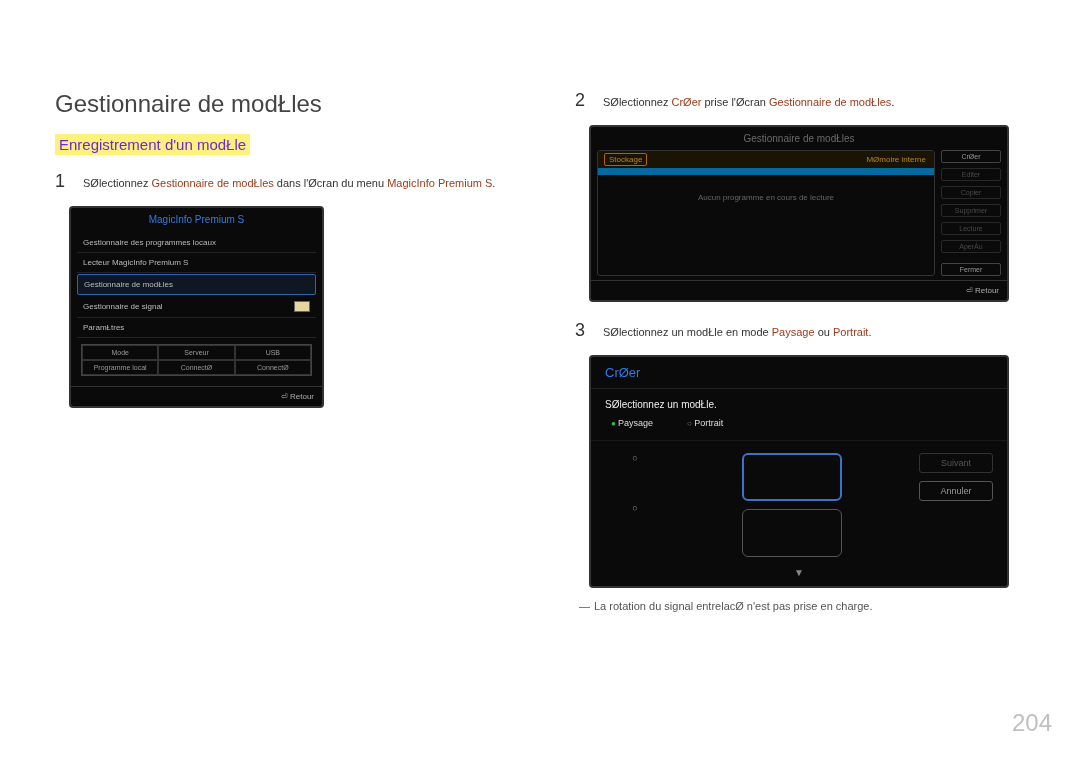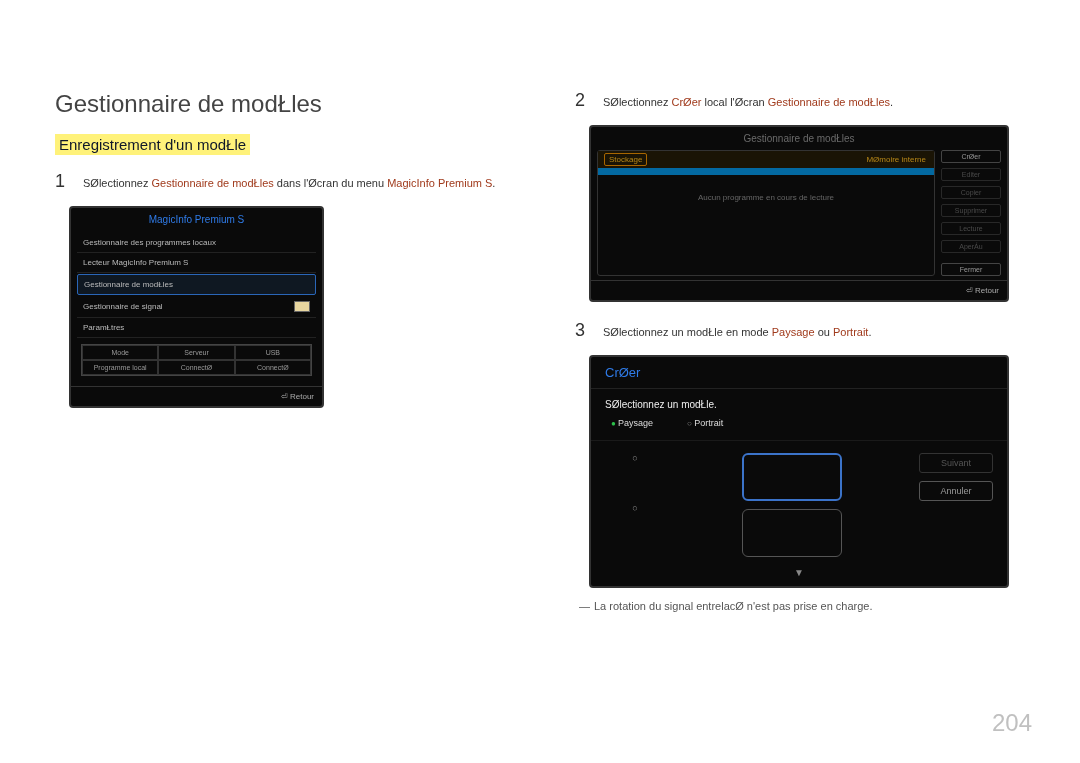--- a/index.html
+++ b/index.html
@@ -10,27 +10,27 @@
     font-family: Arial, Helvetica, sans-serif;
     color: #333;
     position: relative;
     padding: 90px 55px 0 55px;
   }
   .columns { display: flex; gap: 60px; }
   .col { flex: 1; }
   .col-left { flex: 0 0 460px; }
   .col-right { flex: 0 0 445px; }
   h1 { font-size: 24px; font-weight: 400; color: #444; margin-bottom: 16px; }
-  h2 { font-size: 15px; font-weight: 500; color: #0f172a; background: #fff27a; display: inline-block; padding: 2px 4px; margin-bottom: 16px; }
+  h2 { font-size: 15px; font-weight: 500; color: #6d28d9; background: #fff27a; display: inline-block; padding: 2px 4px; margin-bottom: 16px; }
   .step { display: flex; gap: 14px; font-size: 11px; color: #333; margin-bottom: 14px; align-items: baseline; }
   .stepnum { font-size: 18px; font-weight: 400; min-width: 14px; }
   .brown { color: #a03a1c; }
   .note { font-size: 11px; color: #555; margin-top: 12px; margin-left: 4px; }
   .note-dash { color: #555; margin-right: 4px; }
-  .pagenum { position: absolute; right: 48px; bottom: 26px; font-size: 24px; color: #c0c0c0; font-weight: 300; }
+  .pagenum { position: absolute; right: 28px; bottom: 26px; font-size: 24px; color: #c0c0c0; font-weight: 300; }
 
   
   .shot1 { width: 255px; border: 2px solid #333; border-radius: 4px; background: #0a0a0a; margin-left: 14px; margin-top: 6px; overflow: hidden; }
   .shot1-title { color: #2f7be8; font-size: 10px; text-align: center; padding: 6px 0 8px; }
   .shot1-body { padding: 0 6px 6px; }
   .shot1-item { color: #bbb; font-size: 8px; padding: 5px 6px; border-bottom: 1px solid #222; }
   .shot1-item.hl { border: 1px solid #2a66b8; background: #0f1822; border-radius: 2px; color: #bbb; margin: 1px 0; }
   .shot1-item.thumb { display:flex; justify-content: space-between; align-items:center; }
   .thumb-box { width: 16px; height: 11px; background: #e8d6a0; border: 1px solid #666; }
   .shot1-table { display: grid; grid-template-columns: repeat(3,1fr); border: 1px solid #444; margin: 6px 4px 4px; }
@@ -107,21 +107,21 @@
         </div>
       </div>
       <div class="retour">Retour</div>
     </div>
   </div>
 
   <div class="col col-right">
     <div class="step">
       <div class="stepnum">2</div>
       <div>
-        <span>SØlectionnez </span><span class="brown">CrØer</span><span> local l'Øcran </span><span class="brown">Gestionnaire de modŁles</span><span>.</span>
+        <span>SØlectionnez </span><span class="brown">CrØer</span><span> prise l'Øcran </span><span class="brown">Gestionnaire de modŁles</span><span>.</span>
       </div>
     </div>
 
     <div class="shot2">
       <div class="shot2-title">Gestionnaire de modŁles</div>
       <div class="shot2-body">
         <div class="shot2-main">
           <div class="shot2-main-head">
             <span class="orange-border">Stockage</span>
             <span>MØmoire interne</span>

